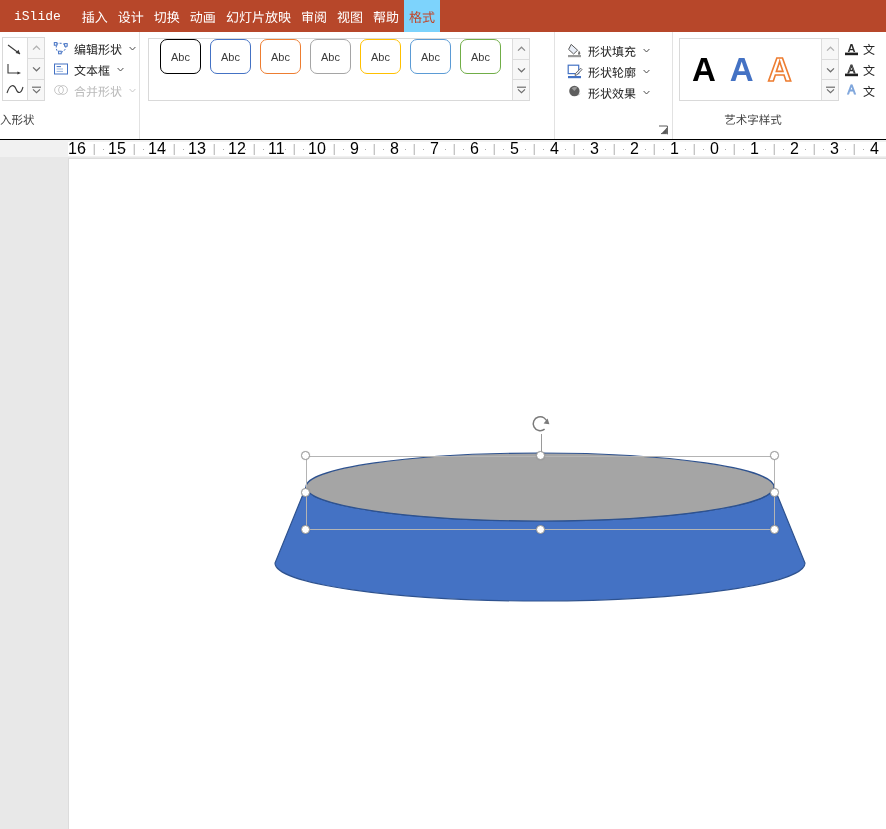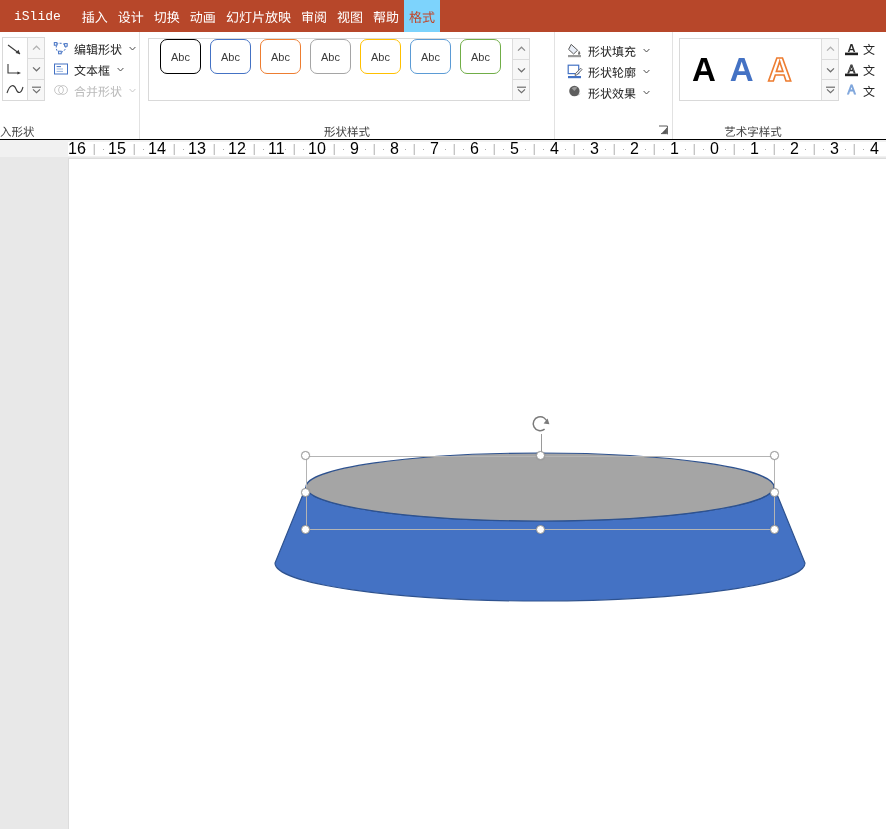--- a/index.html
+++ b/index.html
@@ -55,21 +55,21 @@
   .rgroup {
     position: relative;
     display: flex;
     flex-direction: column;
     padding: 4px 0 0 0;
     border-right: 1px solid #E2E2E2;
   }
   .rgroup:last-child { border-right: none; }
   .glabel {
     position: absolute;
-    bottom: 0; left: 0; right: 0;
+    bottom: 12px; left: 0; right: 0;
     text-align: center;
     font-size: 11.5px;
     color: #444;
     white-space: nowrap;
   }
   .gbody { display: flex; flex: 1; align-items: flex-start; }
 
   
   .g-insert { width: 140px; padding-left: 2px; }
   .g-insert .glabel { text-align: left; padding-left: 0px; }
@@ -350,21 +350,20 @@
           </div>
           <div class="gal-btn">
             <svg width="11" height="8" viewBox="0 0 11 8">
               <line x1="1" y1="1.2" x2="10" y2="1.2" stroke="#6E6E6E" stroke-width="1.2"></line>
               <path d="M2 3.4 L5.5 6.6 L9 3.4" fill="none" stroke="#6E6E6E" stroke-width="1.2"></path>
             </svg>
           </div>
         </div>
       </div>
     </div>
-    <div class="glabel">形状样式</div>
   </div>
 
   <div class="rgroup g-effects">
     <div class="gbody">
       <div class="cmd-col">
         <div class="cmd">
           <svg class="cico" viewBox="0 0 16 16">
             <path d="M4.2 2.4 L10.6 8.2 L6.6 12 L1.6 7.4 Z" fill="#E9EEF7" stroke="#5A5A5A" stroke-width="1"></path>
             <path d="M11.8 8.6 C13.4 10.6, 13.8 11.8, 12.8 12.6 C11.9 13.3, 10.8 12.5, 11.1 11.2 Z" fill="#6E6E6E"></path>
             <rect x="1" y="13" width="13" height="2.2" fill="#9A9A9A"></rect>

